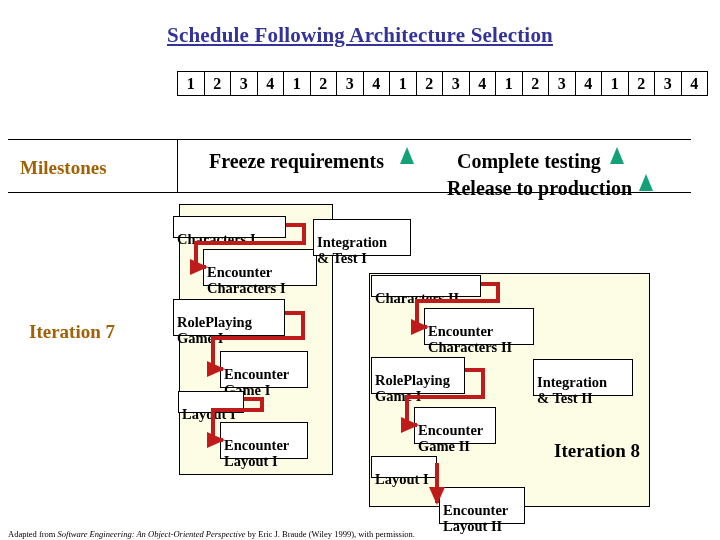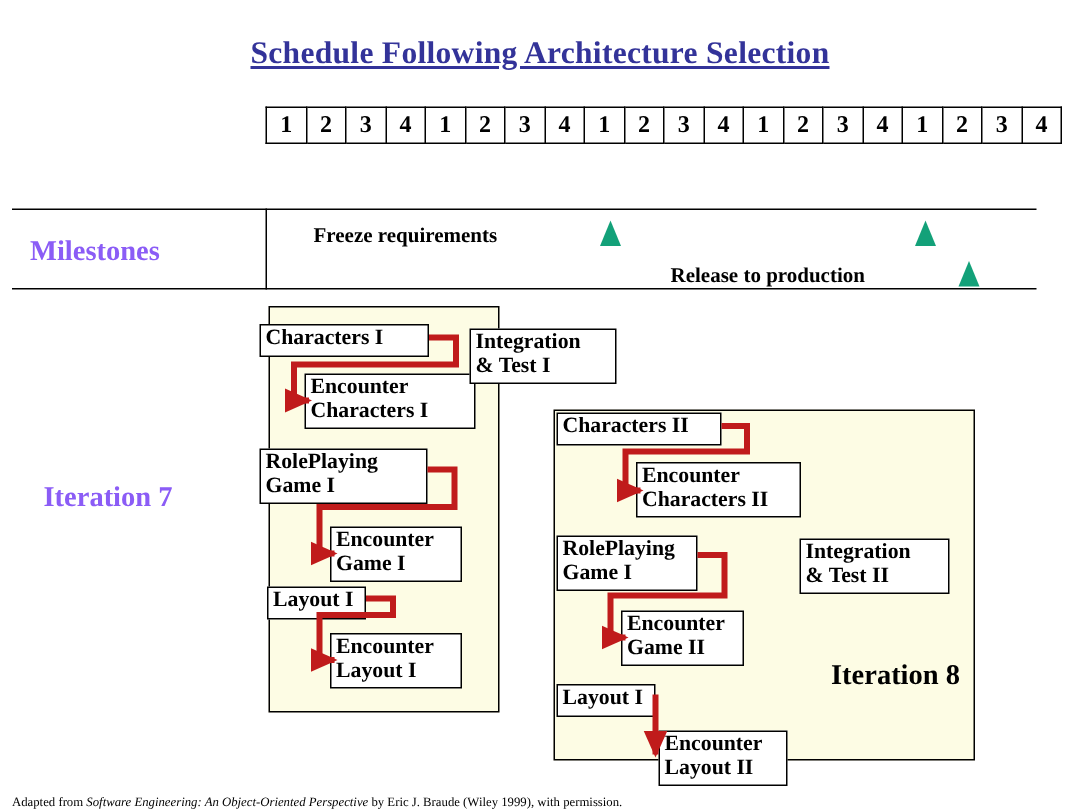--- a/index.html
+++ b/index.html
@@ -23,45 +23,45 @@
     border:1.3px solid #000;text-align:center;font-size:17px;
     font-weight:bold;color:#000;padding:0;line-height:1.12;
   }
   .cal td.m{width:102px;height:25px;font-size:17.5px;}
   .cal td.w{width:25.5px;height:23px;font-size:16px;}
 
   
   .hr{position:absolute;background:#000;height:1.4px;}
 
   
-  .sidelabel{position:absolute;font-size:19px;font-weight:bold;color:#8b5cf6;}
+  .sidelabel{position:absolute;font-size:19px;font-weight:bold;color:#a16207;}
 
   
   .msline{position:absolute;background:#000;width:1.4px;}
   .ms-text{
-    position:absolute;font-size:14px;font-weight:bold;color:#000;
+    position:absolute;font-size:20px;font-weight:bold;color:#000;
     white-space:nowrap;
   }
   .tri{
     position:absolute;width:0;height:0;
     border-left:7px solid transparent;border-right:7px solid transparent;
     border-bottom:17px solid #13a179;
   }
 
   
   .panel{
     position:absolute;background:#fdfce4;border:1.4px solid #000;
   }
   .panel.p2{background:#fdfce4;}
 
   
   .box{
     position:absolute;background:#ffffff;border:1.4px solid #000;
     font-size:14.5px;font-weight:bold;color:#000;line-height:1.07;
-    padding:1px 2px 1px 3px;box-sizing:border-box;white-space:nowrap;
+    padding:15px 2px 1px 3px;box-sizing:border-box;white-space:nowrap;
   }
 
   
   .itcap{
     position:absolute;font-size:19px;font-weight:bold;color:#000;
     background:transparent;
   }
 
   
   #arrows{position:absolute;left:0;top:0;width:720px;height:540px;
@@ -110,20 +110,21 @@
 
   <div class="hr" style="left:8px;top:128px;width:683px;"></div>
   <div class="hr" style="left:8px;top:181px;width:683px;"></div>
   <div class="msline" style="left:177px;top:128px;height:54px;"></div>
 
   <div class="sidelabel" style="left:20px;top:146px;">Milestones</div>
 
   <div class="ms-text" style="left:209px;top:139px;">Freeze requirements</div>
   <div class="tri" style="left:400px;top:136px;"></div>
 
+  <div class="ms-text" style="left:457px;top:139px;">Complete testing</div>
   <div class="tri" style="left:610px;top:136px;"></div>
 
   <div class="ms-text" style="left:447px;top:166px;text-align:center;">Release to production</div>
   <div class="tri" style="left:639px;top:163px;"></div>
 
   <div class="panel p2" style="left:369px;top:262px;width:279px;height:232px;"></div>
 
   <div class="panel" style="left:179px;top:193px;width:152px;height:269px;"></div>
 
   <div class="sidelabel" style="left:29px;top:310px;">Iteration 7</div>

